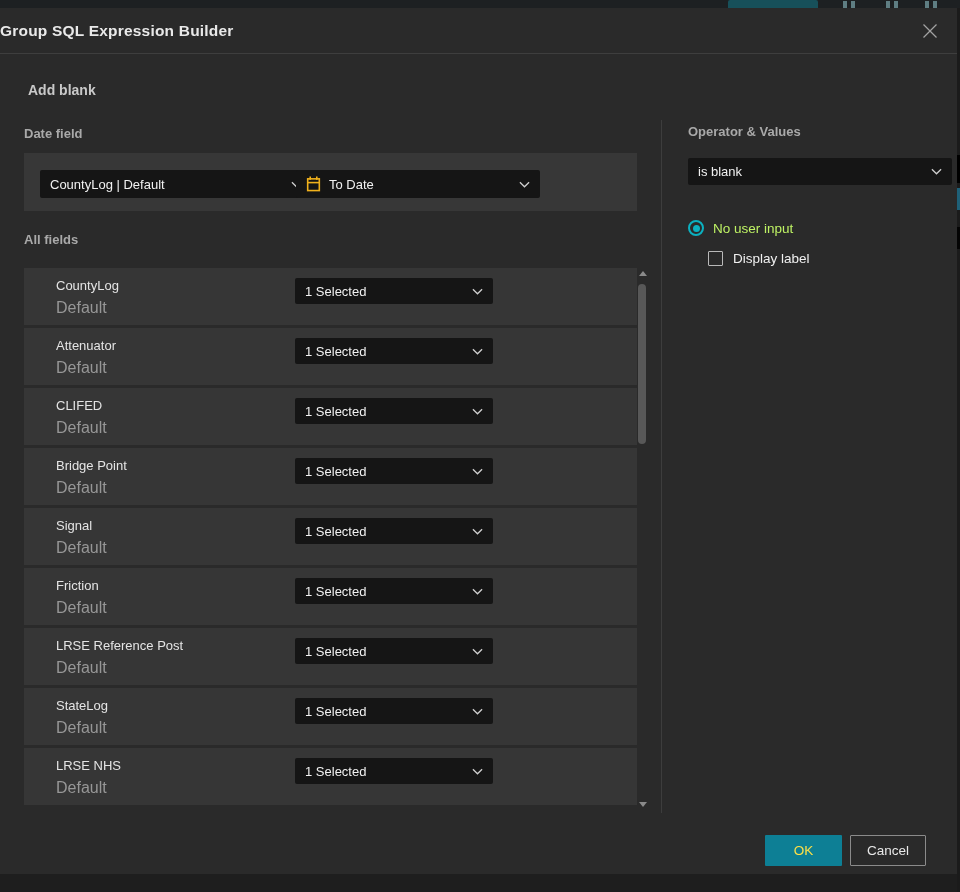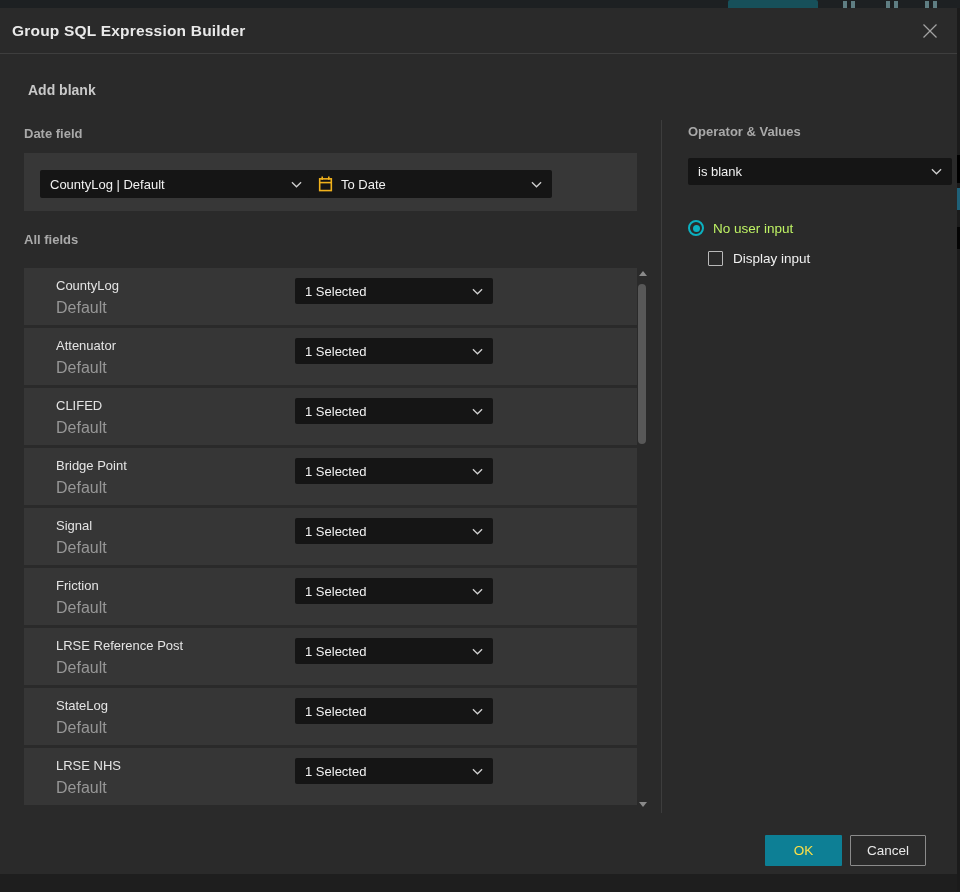--- a/index.html
+++ b/index.html
@@ -15,40 +15,40 @@
   .pause-bar{position:absolute;top:1px;width:4px;height:7px;background:#5f7e83;}
   .right-strip{position:absolute;right:0;top:8px;width:3px;height:884px;background:#1b1b1b;z-index:5;}
   .right-strip .blk1{position:absolute;top:147px;left:0;width:3px;height:28px;background:#000;}
   .right-strip .blk2{position:absolute;top:180px;left:0;width:3px;height:22px;background:#1e6078;}
   .right-strip .blk3{position:absolute;top:219px;left:0;width:3px;height:22px;background:#040404;}
   .bottom-strip{position:absolute;left:0;top:874px;width:957px;height:18px;background:#1e1e1e;z-index:5;}
 
   
   .dialog{position:absolute;left:0;top:8px;width:957px;height:866px;background:#2a2a2a;}
   .dlg-header{position:absolute;left:0;top:0;width:100%;height:45px;display:flex;align-items:center;}
-  .dlg-title{margin-left:12px;font-size:15.5px;font-weight:600;color:#e9e9e9;letter-spacing:.2px;}
+  .dlg-title{font-size:15.5px;font-weight:600;color:#e9e9e9;letter-spacing:.2px;}
   .close-btn{position:absolute;right:16px;top:12px;width:22px;height:22px;display:flex;align-items:center;justify-content:center;cursor:pointer;}
   .hdr-divider{position:absolute;left:0;top:45px;width:100%;height:1px;background:#3e3e3e;}
 
   .section-title{position:absolute;left:28px;top:74px;font-size:14px;font-weight:700;color:#c9c9c9;}
   .group-label{font-size:13px;font-weight:700;color:#a9a9a9;position:absolute;}
   .lbl-main{left:24px;top:118px;}
   .lbl-all{left:24px;top:224px;}
   .lbl-operator{left:688px;top:116px;}
 
   .main-panel{position:absolute;left:24px;top:145px;width:613px;height:58px;background:#373737;}
 
   .dropdown{
     background:#151515;border-radius:2px;display:flex;align-items:center;
     padding:0 10px;box-sizing:border-box;color:#f1f1f1;font-size:13px;cursor:pointer;
   }
   .dd-value{flex:1;white-space:nowrap;overflow:hidden;}
   .chevron{display:flex;align-items:center;margin-left:6px;}
   .dd-field{position:absolute;left:16px;top:17px;width:272px;height:28px;}
-  .dd-type{position:absolute;left:284px;top:17px;width:244px;height:28px;}
+  .dd-type{position:absolute;left:272px;top:17px;width:244px;height:28px;}
   .cal-icon{display:flex;align-items:center;margin-right:8px;}
 
   
   .rows-host{position:absolute;left:24px;top:260px;width:613px;height:537px;overflow:hidden;}
   .field-row{position:relative;height:57px;margin-bottom:3px;background:#363636;}
   .field-row-text{position:absolute;left:32px;top:9px;}
   .field-name{font-size:13px;color:#e4e4e4;line-height:17px;}
   .field-subtitle{font-size:16px;color:#979797;margin-top:5px;}
   .row-dd{position:absolute;left:271px;top:10px;width:198px;height:26px;}
 
@@ -299,18 +299,18 @@
     </span>
   </div>
 
   <div class="radio-row">
     <span class="radio checked" id="no-input-radio"></span>
     <span class="radio-label">No user input</span>
   </div>
 
   <div class="checkbox-row">
     <span class="checkbox" id="display-label-box"></span>
-    <span class="checkbox-label">Display input</span>
+    <span class="checkbox-label">Display label</span>
   </div>
 
   <div class="btn btn-ok">OK</div>
   <div class="btn btn-cancel">Cancel</div>
 </div>
 
 </body></html>

